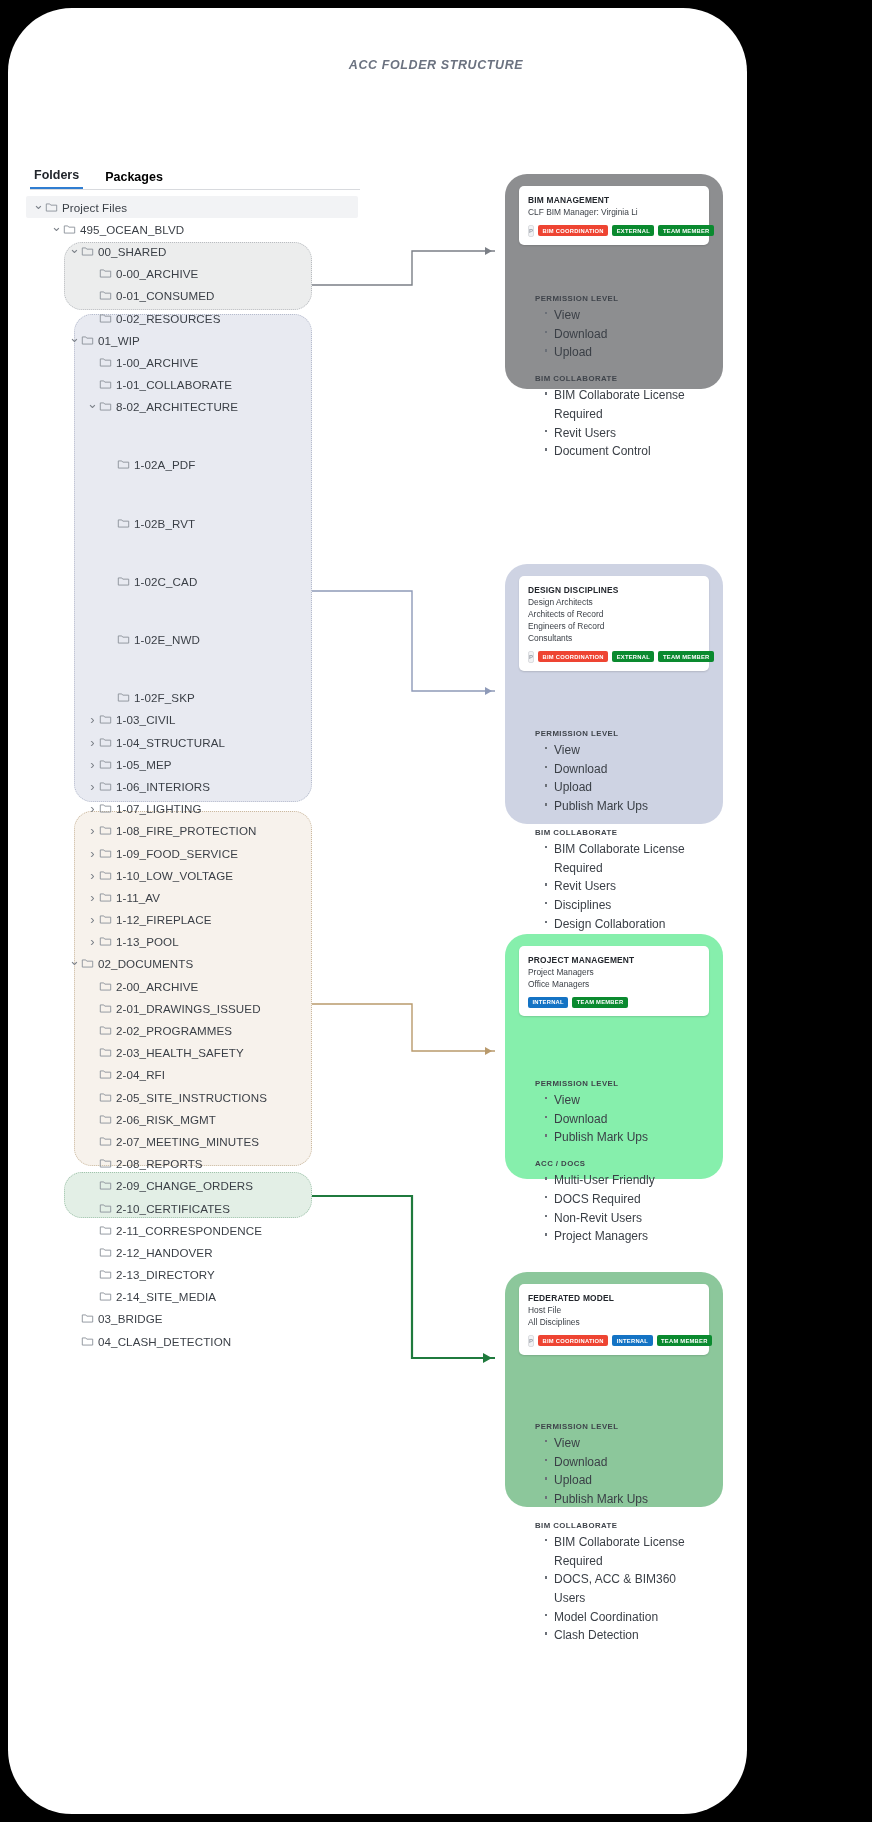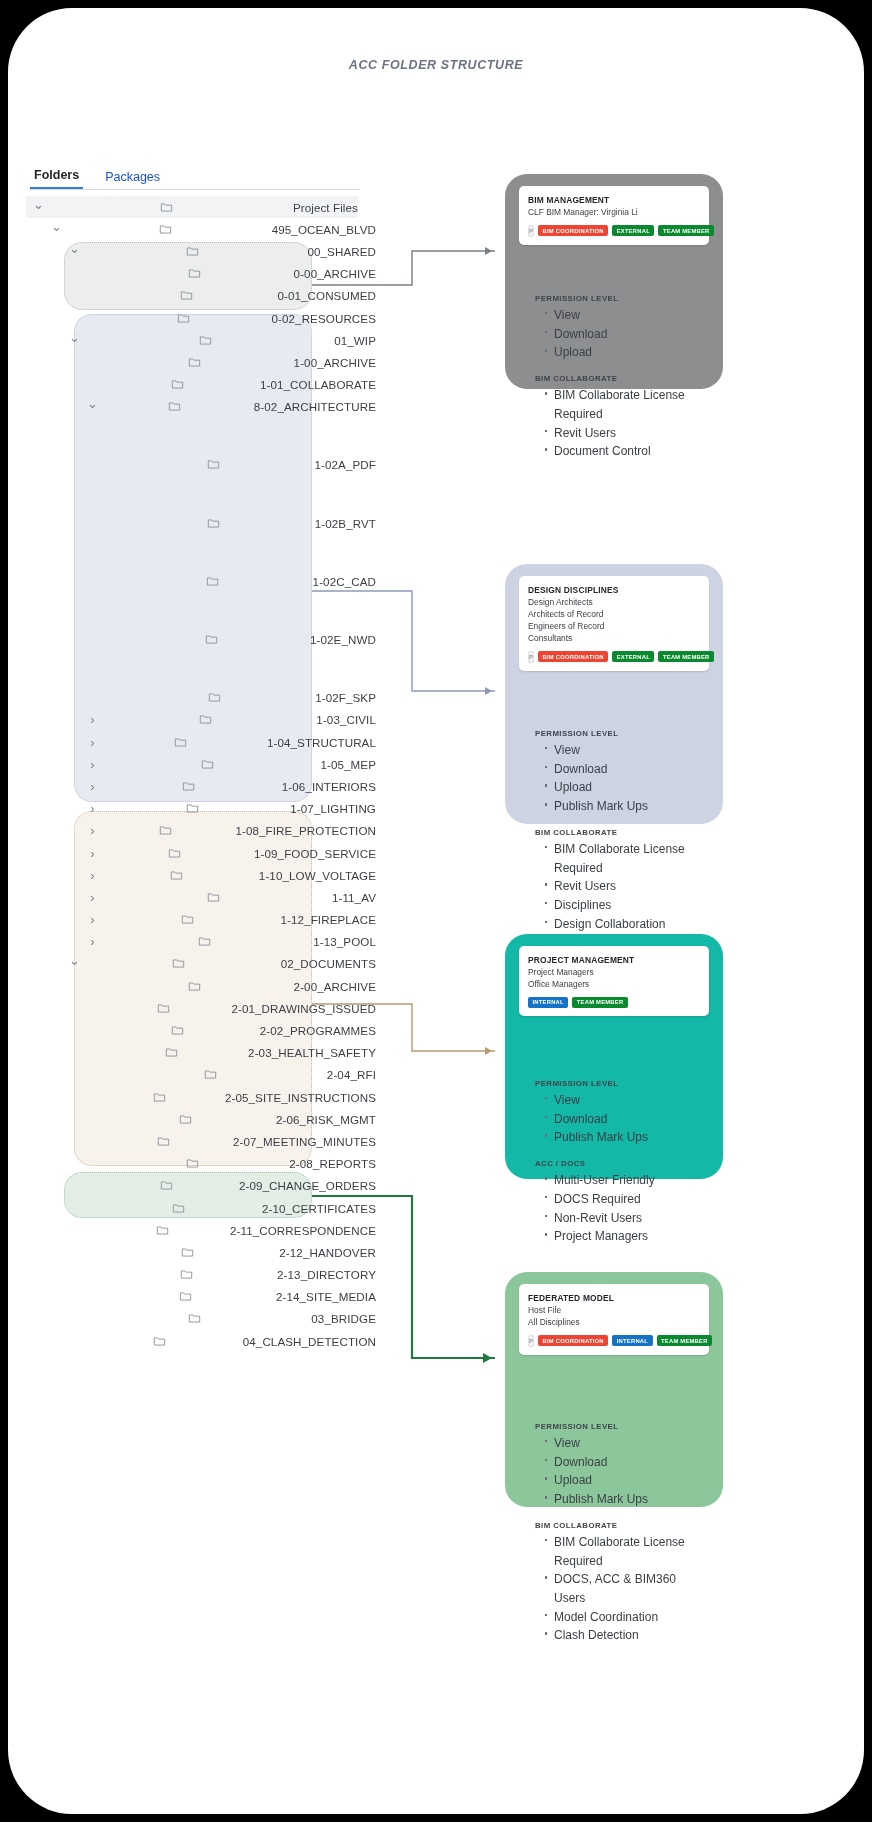--- a/index.html
+++ b/index.html
@@ -4,21 +4,21 @@
 <style>
   * { box-sizing: border-box; margin:0; padding:0; }
   body {
     width: 872px; height: 1822px;
     background: #000;
     font-family: "Liberation Sans", sans-serif;
     overflow: hidden;
   }
   .page {
     position: absolute; left: 8px; top: 8px;
-    width: 856px; height: 1806px;
+    width: 739px; height: 1806px;
     background: #ffffff;
     border-radius: 64px;
     overflow: hidden;
   }
   .title {
     position: absolute; top: 50px; left: 0; width: 856px;
     text-align: center;
     font-size: 12.5px; font-weight: bold; font-style: italic;
     letter-spacing: 0.6px;
     color: #6b7280;
@@ -28,29 +28,29 @@
   .tabs {
     position: absolute; left: 22px; top: 152px;
     width: 330px; height: 30px;
     border-bottom: 1px solid #d8dade;
     display: flex; align-items: flex-end; gap: 18px;
   }
   .tab {
     font-size: 12.5px; color: #4a4f57; padding: 0 4px 5px 4px;
     font-weight: 600;
   }
-  .tab.inactive { color: #1d4ed8; font-weight: 400; }
+  .tab.inactive { color: #000000; font-weight: 700; }
   .tab.active { border-bottom: 2.5px solid #2f7dd1; color: #22262c; }
 
   
   .tree { position: absolute; left: 18px; top: 188px; width: 350px; }
   .row {
     position: relative; height: 22.2px;
     display: flex; align-items: center;
-    font-size: 11.6px; color: #3a3f46; white-space: nowrap; justify-content: space-between;
+    font-size: 11.6px; color: #3a3f46; white-space: nowrap;
   }
   .row.hl { background: #f2f3f5; width: 332px; border-radius: 2px; }
   .chev {
     width: 13px; flex: 0 0 13px; color: #7b8088; font-size: 9.5px;
     display:flex; align-items:center; justify-content:center;
   }
   .chev.down::before { content: "\2304"; position: relative; top:-3px; font-size:13px; }
   .chev.right::before { content: "\203A"; font-size: 13px; }
   .chev.none::before { content: ""; }
   svg.fold { width: 13px; height: 13px; flex: 0 0 13px; margin-right: 4px; }
@@ -104,21 +104,21 @@
   .sec-ul li {
     font-size:12px; color:#3a3f46; line-height:1.56; position:relative; padding-left:9px;
   }
   .sec-ul li::before {
     content:""; position:absolute; left:0; top:6px;
     width:2.4px; height:2.4px; background:#6b7078;
   }
 
   .c1 { left:497px; top:166px;  width:218px; height:215px; background:#8d8e90; }
   .c2 { left:497px; top:556px;  width:218px; height:260px; background:#ced3e3; }
-  .c3 { left:497px; top:926px;  width:218px; height:245px; background:#14b8a6; }
+  .c3 { left:497px; top:926px;  width:218px; height:245px; background:#86efac; }
   .c4 { left:497px; top:1264px; width:218px; height:235px; background:#8cc79b; }
 
   
   .conn { position:absolute; left:0; top:0; width:856px; height:1806px; pointer-events:none; }
 </style>
 </head>
 <body>
 
 <div class="page">
 

